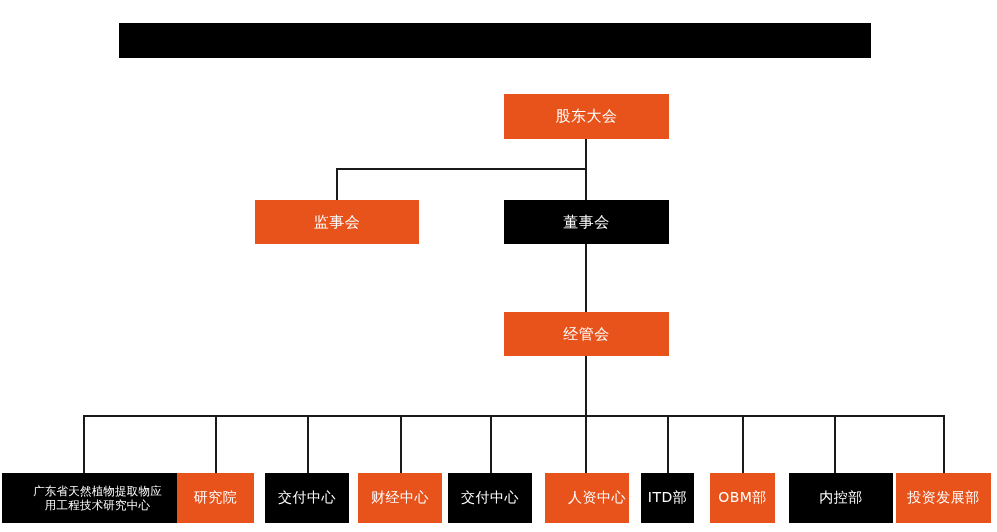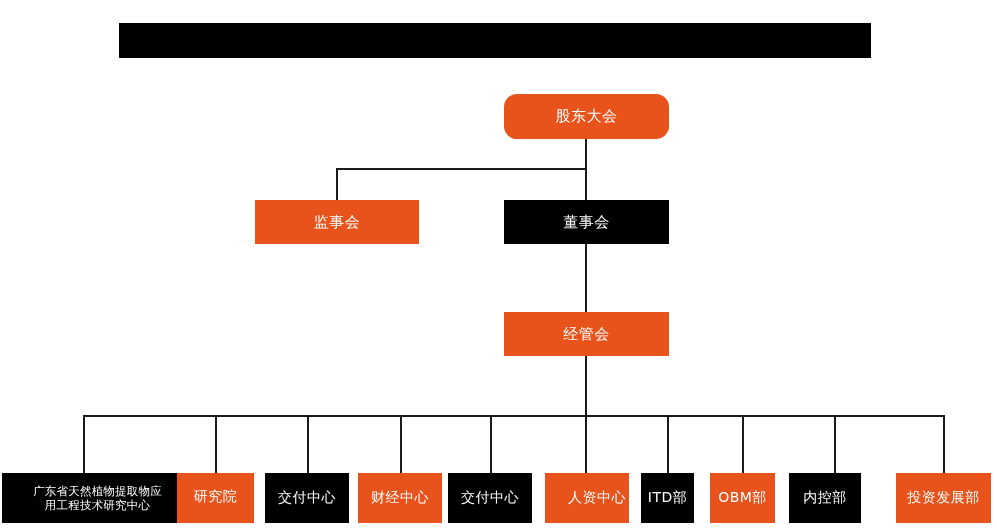--- a/index.html
+++ b/index.html
@@ -50,21 +50,21 @@
   .node.dark  { background: #E8531C; }
   .node.light { background: #000000; }
 
   .node .label {
     display: block;
     width: 100%;
     white-space: pre-line;
   }
 
   
-  .node-lvl1 { font-size: 15px; border-radius: 13px; }
+  .node-lvl1 { font-size: 15px; }
   .node-lvl2 { font-size: 15px; }
   .node-lvl3 { font-size: 15px; }
   .node-dept { font-size: 14px; }
   .node-dept.tiny { font-size: 11.5px; letter-spacing: 0.2px; }
 </style>
 </head>
 <body>
 
 <div id="chart-root">
 
@@ -108,21 +108,21 @@
 
   <div class="node dark node-lvl3" style="left:504px; top:312px; width:165px; height:44px;text-align:center;">
     <span class="label">经管会</span>
   </div>
 
   <div class="node light node-dept tiny" style="left:2px; top:473px; width:191px; height:50px;">
     <span class="label">广东省天然植物提取物应
 用工程技术研究中心</span>
   </div>
 
-  <div class="node dark node-dept" style="left:177px; top:473px; width:77px; height:50px;font-family:Liberation Mono, monospace;">
+  <div class="node dark node-dept" style="left:177px; top:473px; width:77px; height:50px;">
     <span class="label">研究院</span>
   </div>
 
   <div class="node light node-dept" style="left:265px; top:473px; width:84px; height:50px;">
     <span class="label">交付中心</span>
   </div>
 
   <div class="node dark node-dept" style="left:358px; top:473px; width:84px; height:50px;">
     <span class="label">财经中心</span>
   </div>
@@ -136,21 +136,21 @@
   </div>
 
   <div class="node light node-dept" style="left:641px; top:473px; width:53px; height:50px;">
     <span class="label">ITD部</span>
   </div>
 
   <div class="node dark node-dept" style="left:710px; top:473px; width:65px; height:50px;">
     <span class="label">OBM部</span>
   </div>
 
-  <div class="node light node-dept" style="left:789px; top:473px; width:72px; height:50px;">
+  <div class="node light node-dept" style="left:789px; top:473px; width:104px; height:50px;">
     <span class="label">内控部</span>
   </div>
 
   <div class="node dark node-dept" style="left:896px; top:473px; width:95px; height:50px;">
     <span class="label">投资发展部</span>
   </div>
 
 </div>
 
 </body></html>

